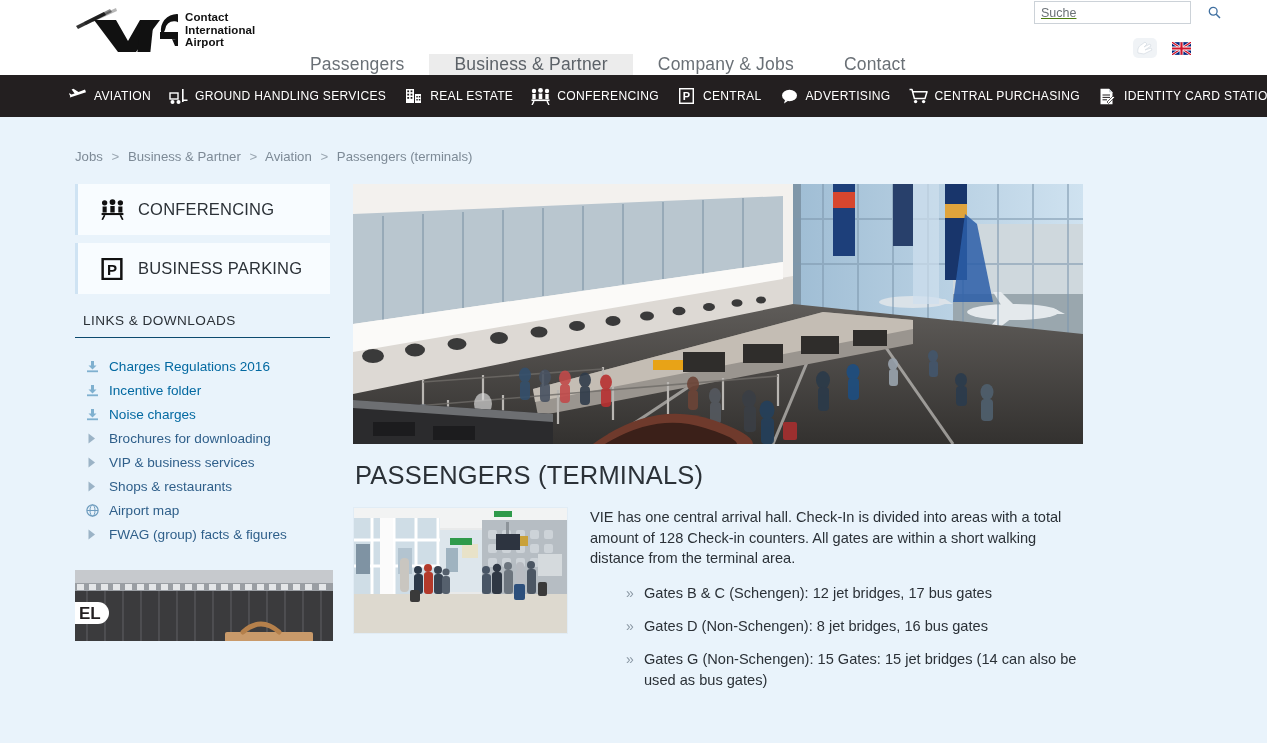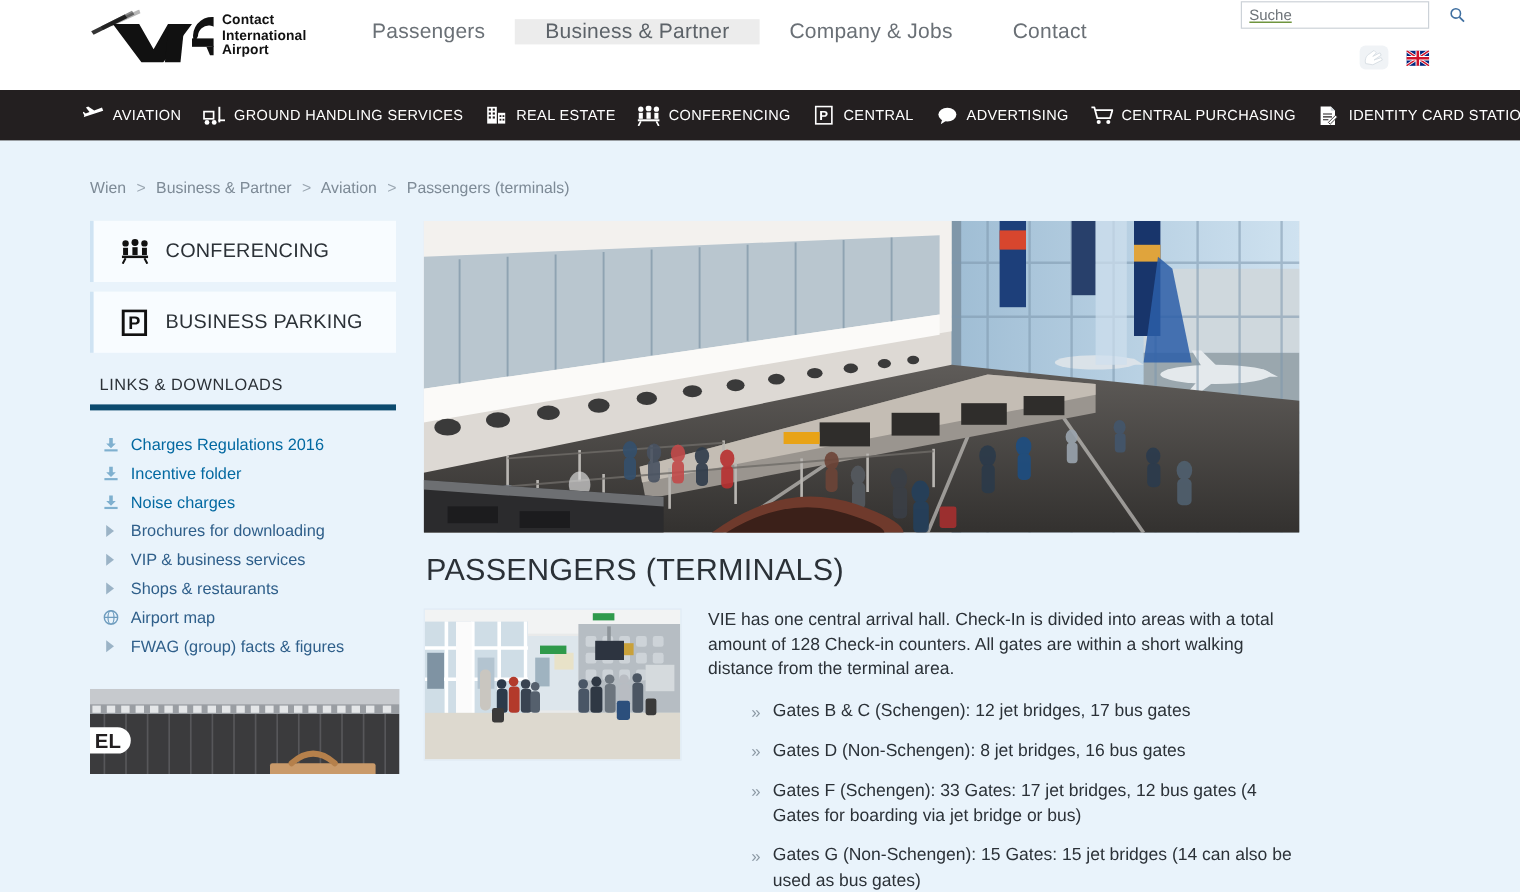--- a/index.html
+++ b/index.html
@@ -24,21 +24,21 @@
   .logo-mark { display: block; }
   .logo-words {
     font-size: 11.5px; line-height: 12.6px;
     font-weight: bold; color: #111; letter-spacing: .1px;
   }
 
   .mainnav {
     position: absolute;
     left: 285px; top: 16px;
     height: 59px;
-    display: flex; align-items: flex-start;
+    display: flex; align-items: flex-end;
   }
   .mainnav-item {
     display: flex; align-items: center;
     padding: 0 25px;
     font-size: 17.5px; color: #6a7076;
     letter-spacing: .2px;
     cursor: pointer;
     white-space: nowrap;
   }
   .mainnav-item.active { background: #ececec; color: #5c6268; }
@@ -103,21 +103,21 @@
   .side-card-label {
     font-size: 16.5px; color: #2b3137; letter-spacing: .2px;
   }
   .side-ico { width: 24px; height: 24px; display:flex; align-items:center; justify-content:center; flex:none;}
 
   .links-head {
     margin-top: 19px;
     font-size: 13.6px; color: #2b3137;
     letter-spacing: .45px;
     padding: 0 0 9px 8px;
-    border-bottom: 5px solid #0c4a6e;
+    border-bottom: 1px solid #0c4a6e;
   }
   .links-list { padding: 16px 0 0 10px; }
   .link-row {
     display: flex; align-items: center; gap: 10px;
     height: 24px; cursor: pointer;
   }
   .link-ico { width: 14px; height: 14px; display:flex; align-items:center; justify-content:center; flex:none; }
   .link-text { font-size: 13.6px; color: #2f5f8a; }
   .link-row.dl .link-text { color: #0369a1; }
 
@@ -314,21 +314,21 @@
             <line x1="3.5" y1="11.8" x2="8" y2="11.8"></line>
           </g>
         <path d="M9.5 15.5 L15.5 9.5 L14 8 L8 14 Z" fill="#fff" stroke="#231f20" stroke-width=".7"></path>
       </svg>
     </span>
     <span>IDENTITY CARD STATION</span>
   </div>
 </div>
 
 <div class="breadcrumb">
-  <a>Wien</a>
+  <a>Jobs</a>
   <span class="sep">&gt;</span>
   <a>Business &amp; Partner</a>
   <span class="sep">&gt;</span>
   <a>Aviation</a>
   <span class="sep">&gt;</span>
   <a>Passengers (terminals)</a>
 </div>
 
 <div class="layout">
 
@@ -817,19 +817,18 @@
             <rect x="184" y="74" width="9" height="14" fill="#3a3a3a" rx="2"></rect>
           </g>
         </svg>
       </div>
 
       <div class="copy">
         <p>VIE has one central arrival hall. Check-In is divided into areas with a total amount of 128 Check-in counters. All gates are within a short walking distance from the terminal area.</p>
         <ul class="bullets">
           <li>Gates B &amp; C (Schengen): 12 jet bridges, 17 bus gates</li>
           <li>Gates D (Non-Schengen): 8 jet bridges, 16 bus gates</li>
-          <li>Gates F (Schengen): 33 Gates: 17 jet bridges, 12 bus gates (4 Gates for boarding via jet bridge or bus)</li>
           <li>Gates G (Non-Schengen): 15 Gates: 15 jet bridges (14 can also be used as bus gates)</li>
         </ul>
       </div>
     </div>
   </main>
 </div>
 
 </body></html>

